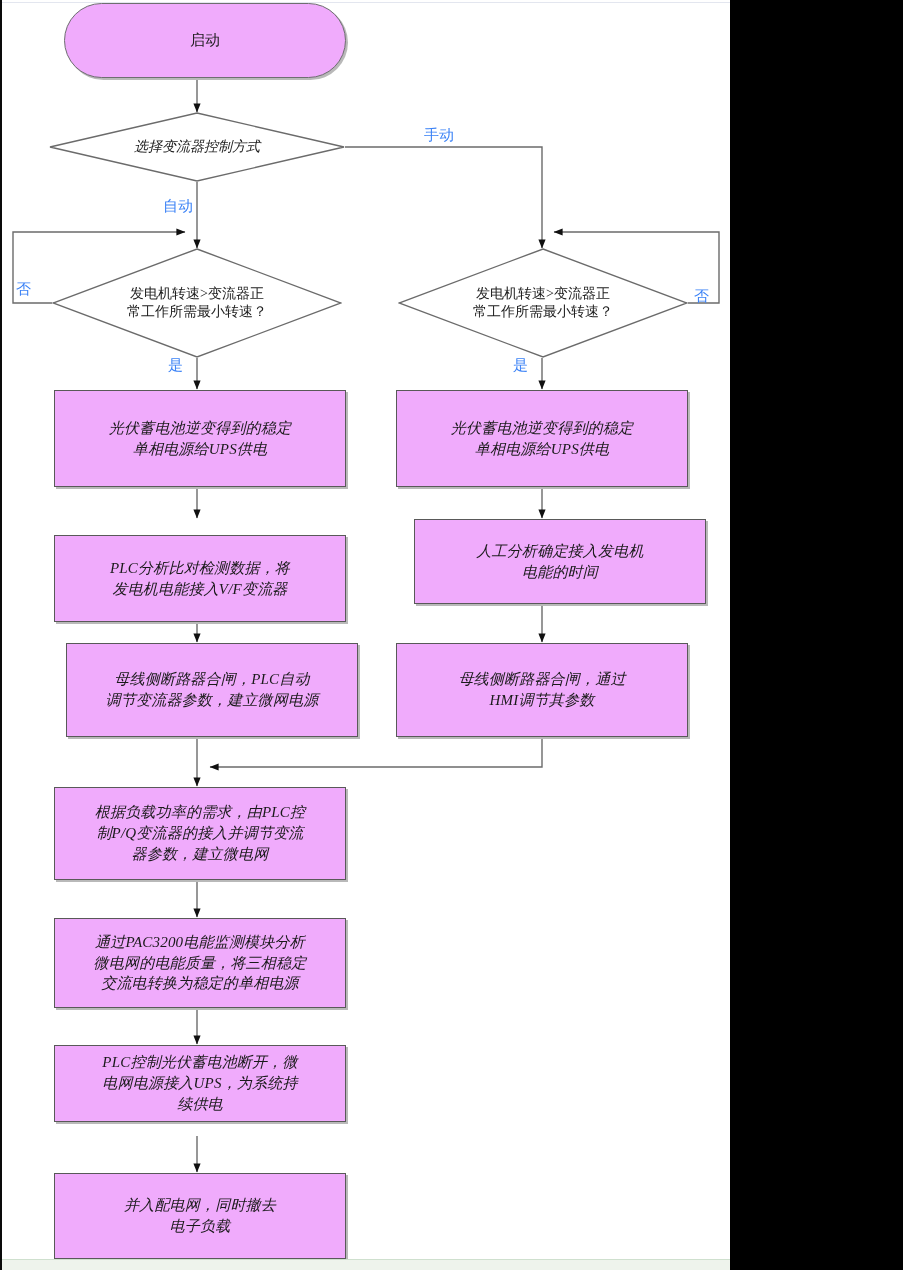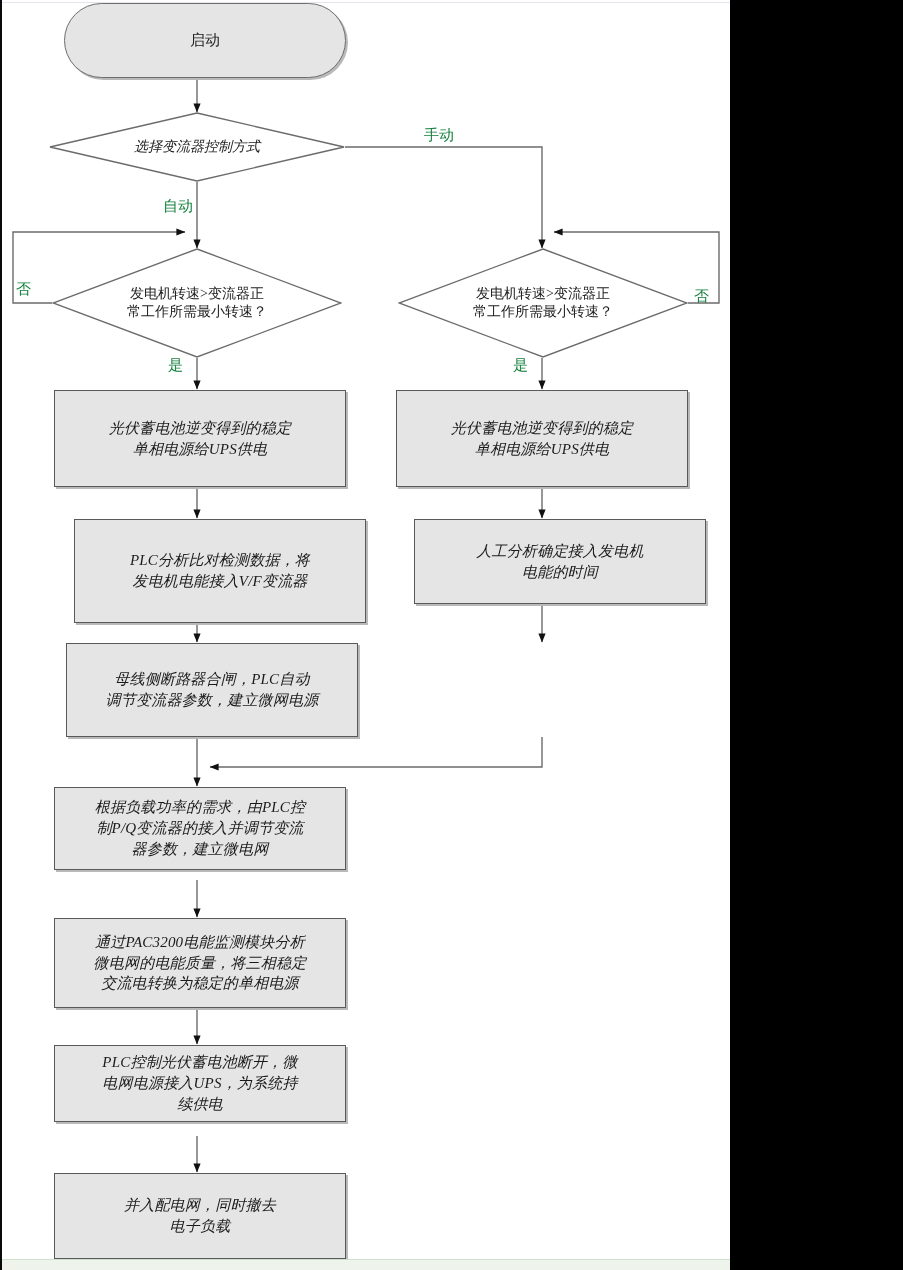--- a/index.html
+++ b/index.html
@@ -65,21 +65,21 @@
     pointer-events: none;
   }
   .node {
     position: absolute;
     box-sizing: border-box;
     display: flex;
     align-items: center;
     justify-content: center;
     text-align: center;
     color: #1a1a1a;
-    background: #e5e5e5;
+    background: #f0abfc;
   }
   .proc {
     border: 1px solid #595959;
     box-shadow: 2px 2px 0 0 #b9b9b9;
   }
   .proc .txt {
     font-size: 15px;
     line-height: 1.38;
     letter-spacing: 0.2px;
     padding: 0 8px;
@@ -110,21 +110,21 @@
   }
   .decision svg {
     position: absolute;
     left: 0;
     top: 0;
     z-index: 1;
   }
   .edge-label {
     position: absolute;
     font-size: 15px;
-    color: #15803d;
+    color: #3b82f6;
     background: transparent;
     white-space: nowrap;
     line-height: 1;
   }
 </style>
 </head>
 <body>
 
 <div id="stage">
   <div id="canvas">
@@ -204,35 +204,39 @@
 
     <div class="node proc" style="left:52px; top:390px; width:292px; height:97px;">
       <span class="txt">光伏蓄电池逆变得到的稳定
 单相电源给UPS供电</span>
     </div>
     <div class="node proc" style="left:394px; top:390px; width:292px; height:97px;">
       <span class="txt">光伏蓄电池逆变得到的稳定
 单相电源给UPS供电</span>
     </div>
 
-    <div class="node proc" style="left:52px; top:519px; width:292px; height:104px;margin-left:20px;">
+    <div class="node proc" style="left:52px; top:535px; width:292px; height:87px;">
       <span class="txt">PLC分析比对检测数据，将
 发电机电能接入V/F变流器</span>
     </div>
     <div class="node proc" style="left:394px; top:519px; width:292px; height:85px;margin-left:18px;">
       <span class="txt">人工分析确定接入发电机
 电能的时间</span>
     </div>
 
     <div class="node proc" style="left:64px; top:643px; width:292px; height:94px;">
       <span class="txt">母线侧断路器合闸，PLC自动
 调节变流器参数，建立微网电源</span>
     </div>
-
-    <div class="node proc" style="left:52px; top:787px; width:292px; height:83px;">
+    <div class="node proc" style="left:394px; top:643px; width:292px; height:94px;">
+      <span class="txt">母线侧断路器合闸，通过
+HMI调节其参数</span>
+    </div>
+
+    <div class="node proc" style="left:52px; top:787px; width:292px; height:93px;">
       <span class="txt">根据负载功率的需求，由PLC控
 制P/Q变流器的接入并调节变流
 器参数，建立微电网</span>
     </div>
     <div class="node proc" style="left:52px; top:918px; width:292px; height:90px;">
       <span class="txt">通过PAC3200电能监测模块分析
 微电网的电能质量，将三相稳定
 交流电转换为稳定的单相电源</span>
     </div>
     <div class="node proc" style="left:52px; top:1045px; width:292px; height:77px;">

